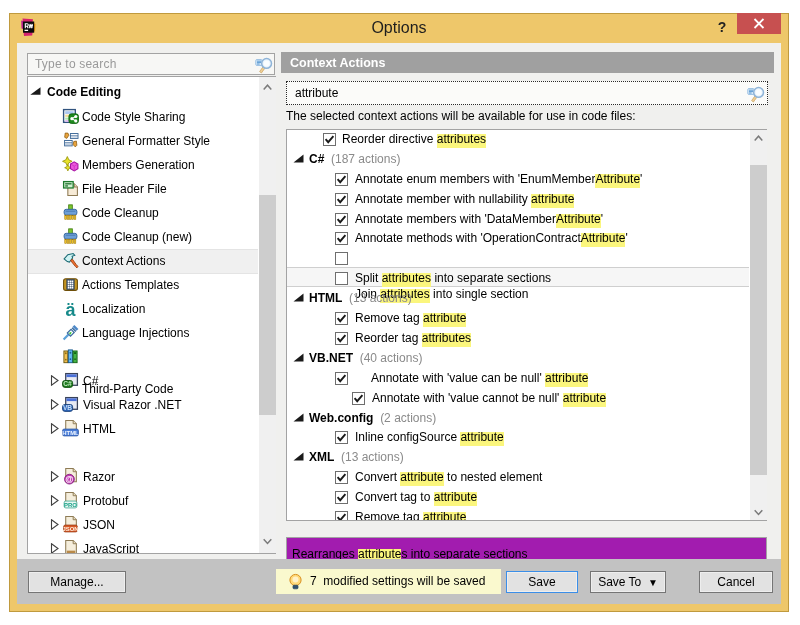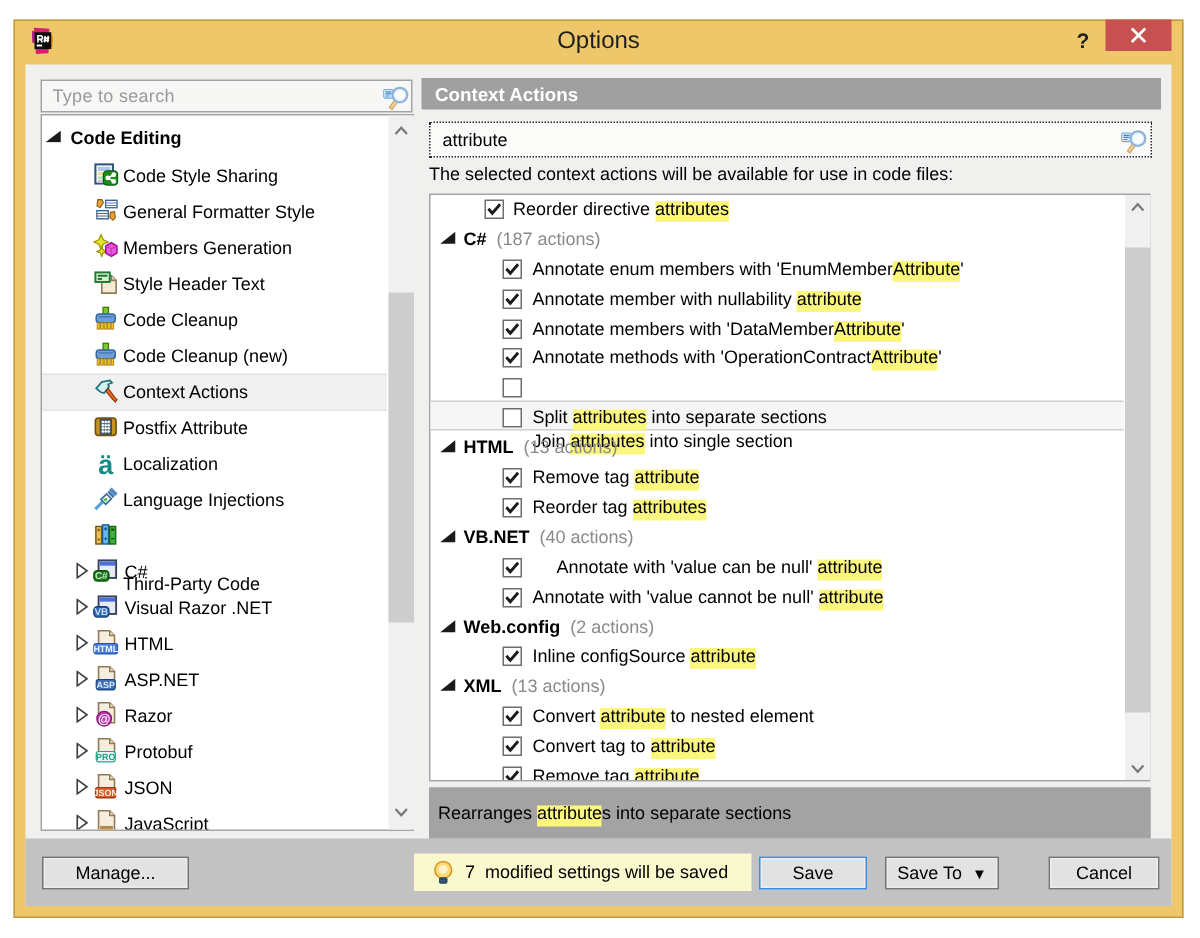--- a/index.html
+++ b/index.html
@@ -20,21 +20,21 @@
 .ticon { position:absolute; top:3px; width:17px; height:17px; }
 .ticon svg { width:17px; height:17px; }
 .selband { position:absolute; left:28px; top:249px; width:230px; height:25px; background:#F0F0F0; border-top:1px solid #E4E4E4; border-bottom:1px solid #E4E4E4; }
 .vscroll { position:absolute; background:#F0F0F0; }
 .thumb { position:absolute; background:#CDCDCD; }
 #rheader { position:absolute; left:281px; top:52px; width:493px; height:21px; background:#A0A0A0; color:#fff; font-weight:bold; font-size:12.5px; line-height:23px; padding-left:9px; }
 #rsearch { position:absolute; left:286px; top:81px; width:482px; height:24px; background:#FBFBF9; border:1px dotted #2a2a2a; }
 #rsearch span { position:absolute; left:8px; top:4px; font-size:12px; color:#000; }
 #rlabel { position:absolute; left:286px; top:109px; font-size:12px; color:#000; }
 #list { position:absolute; left:286px; top:129px; width:481px; height:392px; background:#fff; border:1px solid #A3A3A3; }
-#desc { position:absolute; left:286px; top:525px; width:481px; height:34px; background:#a3a3a3; border:1px solid #A3A3A3; border-top:1px solid #A3A3A3; font-size:12px; line-height:32px; padding-left:5px; }
+#desc { position:absolute; left:286px; top:537px; width:481px; height:34px; background:#a21caf; border:1px solid #A3A3A3; border-top:1px solid #A3A3A3; font-size:12px; line-height:32px; padding-left:5px; }
 .lrow { position:absolute; height:20px; line-height:20px; font-size:12px; color:#000; white-space:nowrap; }
 .cb { position:absolute; top:4px; width:13px; height:13px; background:#fff; border:1px solid #6E6E6E; }
 .hl { background-image:linear-gradient(#FBF67D,#FBF67D); background-repeat:no-repeat; background-position:0 2px; padding-bottom:2px; }
 .gray { color:#8A8A8A; }
 .grp { font-weight:bold; }
 .hoverband { position:absolute; left:287px; top:267px; width:462px; height:20px; background:#F6F6F6; border-top:1px solid #CFCFCF; border-bottom:1px solid #CFCFCF; }
 #statusbar { position:absolute; left:17px; top:559px; width:764px; height:45px; background:#C2C2C2; }
 .btn { position:absolute; top:571px; height:22px; background:#E2E2E2; border:1px solid #757575; font-size:12px; color:#000; text-align:center; line-height:20px; box-shadow:inset 0 0 0 1px #EEEEEE; }
 #notice { position:absolute; left:276px; top:569px; width:225px; height:25px; background:#FAF9CE; font-size:12px; line-height:25px; }
 </style>
@@ -141,21 +141,21 @@
 <div class="trow" style="top:100px;">
         <span class="ticon" style="left:34px;">
           <svg width="16" height="16" viewBox="0 0 16 16">
 <path d="M5.5 3.5 L11.5 3.5 L14.5 6.5 L14.5 14.5 L5.5 14.5 Z" fill="#F7EBD7" stroke="#8E7B55" stroke-width="1"></path>
 <path d="M11.5 3.5 L11.5 6.5 L14.5 6.5" fill="#EAD9BA" stroke="#8E7B55" stroke-width="1"></path>
 <rect x="1.5" y="1.5" width="9" height="6" fill="#CFF0CF" stroke="#1D7A2D" stroke-width="1.2"></rect>
 <rect x="3" y="3" width="6" height="1.2" fill="#1D6E2D"></rect>
             <rect x="3" y="5" width="2.6" height="1.2" fill="#1D6E2D"></rect>
 </svg>
         </span>
-        <span class="lbl" style="left:54px;">Style Header Text</span>
+        <span class="lbl" style="left:54px;">File Header File</span>
       </div>
 <div class="trow" style="top:124px;">
         <span class="ticon" style="left:34px;">
           <svg width="16" height="16" viewBox="0 0 16 16">
 <rect x="6.3" y="0.8" width="3.4" height="5" fill="#7CC830" stroke="#3F7A0C" stroke-width="0.8"></rect>
 <rect x="2" y="5" width="12" height="5.5" rx="2" fill="#6D9FD8" stroke="#34659E" stroke-width="0.9"></rect>
 <rect x="3.5" y="6.3" width="9" height="1" fill="#4C7DB5"></rect>
 <g fill="#F0C42A" stroke="#A07808" stroke-width="0.5">
 <rect x="2.6" y="10.5" width="1.6" height="4"></rect>
               <rect x="4.8" y="10.5" width="1.6" height="4"></rect>
@@ -207,21 +207,21 @@
               <circle cx="9.8" cy="7" r="0.8"></circle>
 <circle cx="6.2" cy="9" r="0.8"></circle>
               <circle cx="8" cy="9" r="0.8"></circle>
               <circle cx="9.8" cy="9" r="0.8"></circle>
 <circle cx="6.2" cy="11" r="0.8"></circle>
               <circle cx="8" cy="11" r="0.8"></circle>
               <circle cx="9.8" cy="11" r="0.8"></circle>
 </g>
 </svg>
         </span>
-        <span class="lbl" style="left:54px;">Postfix Attribute</span>
+        <span class="lbl" style="left:54px;">Actions Templates</span>
       </div>
 <div class="trow" style="top:220px;">
         <span class="ticon" style="left:34px;">
           <svg width="16" height="16" viewBox="0 0 16 16">
 <text x="8" y="15" font-family="Liberation Sans" font-size="17" font-weight="bold" fill="#178A8A" text-anchor="middle">ä</text>
 </svg>
         </span>
         <span class="lbl" style="left:54px;">Localization</span>
       </div>
 <div class="trow" style="top:244px;">
@@ -292,36 +292,20 @@
         </span>
         <span class="ticon" style="left:34px;">
           <svg width="16" height="16" viewBox="0 0 16 16">
 <path d="M3.5 0.5 L10.5 0.5 L13.5 3.5 L13.5 13 L3.5 13 Z" fill="#F5EEDC" stroke="#8E7B55" stroke-width="1"></path>
 <path d="M10.5 0.5 L10.5 3.5 L13.5 3.5" fill="#EADFC2" stroke="#8E7B55" stroke-width="0.9"></path>
 <rect x="0.5" y="8.5" width="15" height="6.5" rx="1.6" fill="#4A7CD6" stroke="#2A54A0" stroke-width="0.7"></rect>
 <text x="8" y="13.8" font-family="Liberation Sans" font-size="5.6" font-weight="bold" fill="#F0F6FF" text-anchor="middle">HTML</text>
 </svg>
         </span>
         <span class="lbl" style="left:55px;">HTML</span>
-      </div>
-<div class="trow" style="top:364px;">
-        <span class="abs" style="left:21px;top:6px;">
-          <svg width="11" height="11" viewBox="0 0 11 11">
-            <path d="M2.5 0.8 L9 5.5 L2.5 10.2 Z" fill="#fff" stroke="#404040" stroke-width="1.1"></path>
-          </svg>
-        </span>
-        <span class="ticon" style="left:34px;">
-          <svg width="16" height="16" viewBox="0 0 16 16">
-<path d="M3.5 0.5 L10.5 0.5 L13.5 3.5 L13.5 13 L3.5 13 Z" fill="#F5EEDC" stroke="#8E7B55" stroke-width="1"></path>
-<path d="M10.5 0.5 L10.5 3.5 L13.5 3.5" fill="#EADFC2" stroke="#8E7B55" stroke-width="0.9"></path>
-<rect x="2.0" y="8.5" width="12" height="6.5" rx="1.6" fill="#3E6EB4" stroke="#1E4678" stroke-width="0.7"></rect>
-<text x="8" y="13.8" font-family="Liberation Sans" font-size="5.6" font-weight="bold" fill="#D8E8FA" text-anchor="middle">ASP</text>
-</svg>
-        </span>
-        <span class="lbl" style="left:55px;">ASP.NET</span>
       </div>
 <div class="trow" style="top:388px;">
         <span class="abs" style="left:21px;top:6px;">
           <svg width="11" height="11" viewBox="0 0 11 11">
             <path d="M2.5 0.8 L9 5.5 L2.5 10.2 Z" fill="#fff" stroke="#404040" stroke-width="1.1"></path>
           </svg>
         </span>
         <span class="ticon" style="left:34px;">
           <svg width="16" height="16" viewBox="0 0 16 16">
 <path d="M3.5 0.5 L10.5 0.5 L13.5 3.5 L13.5 13 L3.5 13 Z" fill="#F5EEDC" stroke="#8E7B55" stroke-width="1"></path>
@@ -484,21 +468,21 @@
           </svg>
         </span><span class="grp" style="margin-left:16px;">VB.NET</span>&nbsp; <span class="gray">(40 actions)</span></div>
 <div class="lrow" style="left:0;top:238px;width:800px;">
         <span class="cb" style="left:335px;">
           <svg width="13" height="13" viewBox="0 0 13 13" style="position:absolute;left:-1px;top:-1px;">
             <path d="M2.6 6.2 L5.2 9.2 L10.4 3.2" fill="none" stroke="#1A1A1A" stroke-width="1.9"></path>
           </svg>
         </span>
         <span class="abs" style="left:355px;margin-left:16px;">Annotate with 'value can be null' <span class="hl">attribute</span></span>
       </div>
-<div class="lrow" style="left:0;top:258px;width:696px;">
+<div class="lrow" style="left:17px;top:258px;width:696px;">
         <span class="cb" style="left:335px;">
           <svg width="13" height="13" viewBox="0 0 13 13" style="position:absolute;left:-1px;top:-1px;">
             <path d="M2.6 6.2 L5.2 9.2 L10.4 3.2" fill="none" stroke="#1A1A1A" stroke-width="1.9"></path>
           </svg>
         </span>
         <span class="abs" style="left:355px;">Annotate with 'value cannot be null' <span class="hl">attribute</span></span>
       </div>
 <div class="lrow" style="left:293px;top:278px;"><span class="abs" style="top:5px;">
           <svg width="11" height="9" viewBox="0 0 11 9">
             <path d="M10.5 0.5 L10.5 8.5 L0.5 8.5 Z" fill="#1a1a1a"></path>

